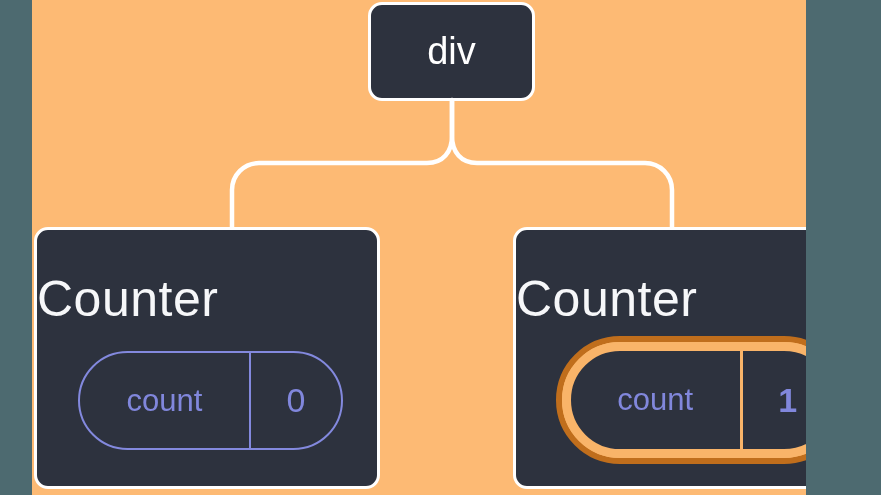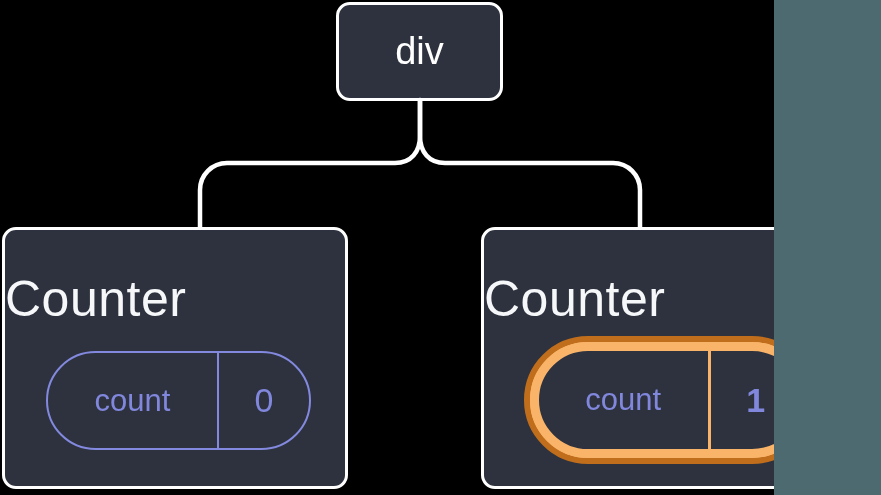--- a/index.html
+++ b/index.html
@@ -5,22 +5,23 @@
   html, body { margin: 0; padding: 0; }
   * { box-sizing: border-box; }
   body {
     font-family: "Liberation Sans", "DejaVu Sans", sans-serif;
     background: #4d6a70;
   }
   .canvas {
     position: relative;
     width: 774px;
     height: 495px;
-    background: #000000;
+    background: #fdba74;
     overflow: hidden;
+    margin-left: 32px;
   }
   
   .root-node {
     position: absolute;
     left: 336px; top: 2px;
     width: 167px; height: 99px;
     background: #2d323e;
     border: 3.5px solid #ffffff;
     border-radius: 14px;
     display: flex; align-items: center; justify-content: center;

